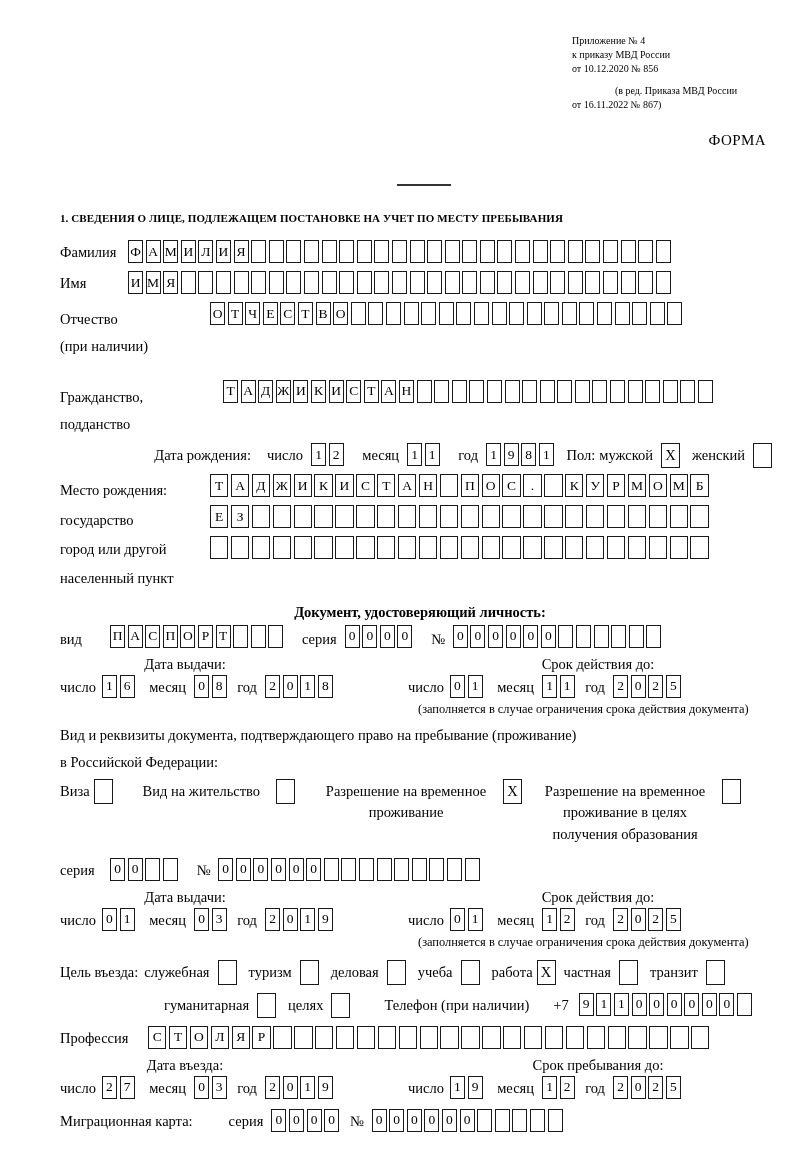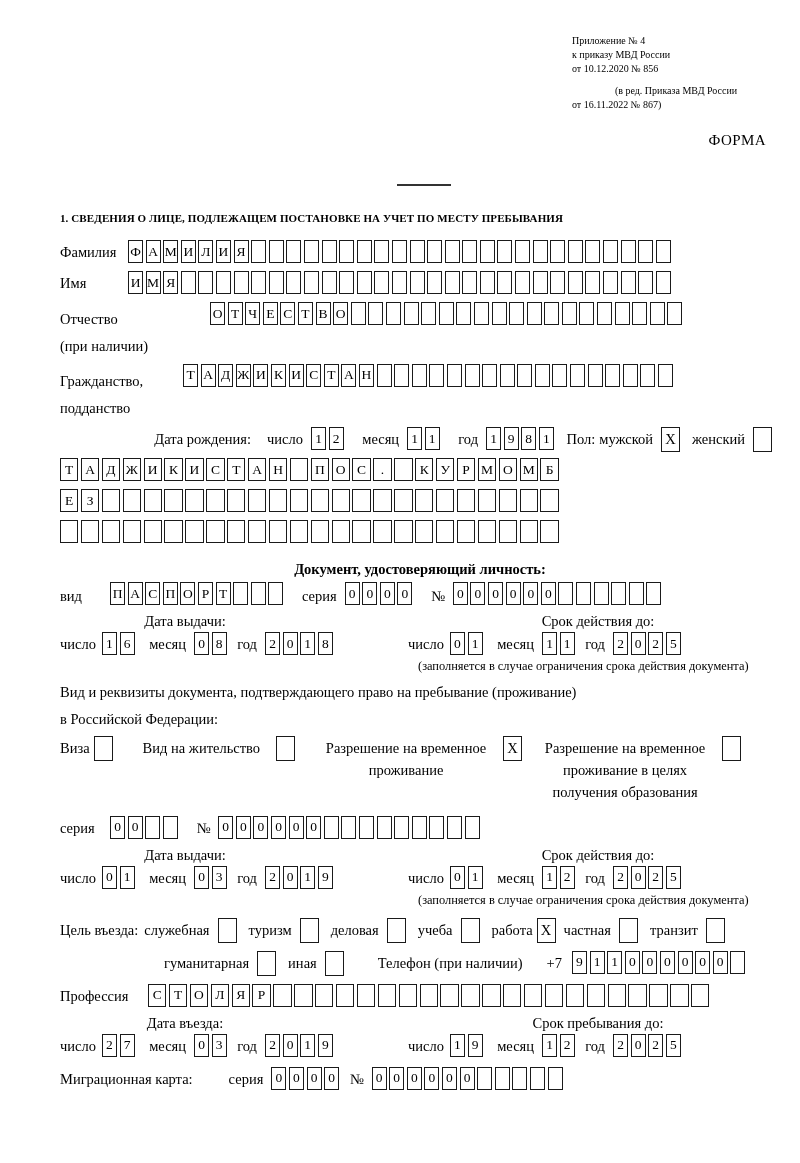--- a/index.html
+++ b/index.html
@@ -186,21 +186,21 @@
         <span class="bx"></span>
         <span class="bx"></span>
         <span class="bx"></span>
         <span class="bx"></span>
         <span class="bx"></span>
         <span class="bx"></span>
         <span class="bx"></span>
       </div>
   </div>
 
-  <div class="row" style="margin-top:4px;">
+  <div class="row" style="margin-top:20px;gap:40px;">
     <div class="lab w120 two">
       <div>Гражданство,</div>
       <div>подданство</div>
     </div>
     <div class="boxes">
         <span class="bx">Т</span>
         <span class="bx">А</span>
         <span class="bx">Д</span>
         <span class="bx">Ж</span>
         <span class="bx">И</span>
@@ -250,20 +250,26 @@
         <span class="bx">1</span>
       </div>
     <span class="il" style="margin-left:10px;margin-right:0;">Пол:</span>
     <span class="il2">мужской</span>
     <span class="cb">X</span>
     <span class="il2">женский</span>
     <span class="cb"></span>
   </div>
 
   <div class="row" style="margin-top:6px;">
+    <div class="lab w148 bp-lab" style="padding-top:2px;">
+      <div>Место рождения:</div>
+      <div>государство</div>
+      <div>город или другой</div>
+      <div>населенный пункт</div>
+    </div>
     <div class="stack">
       <div class="boxes wide">
           <span class="bx">Т</span>
           <span class="bx">А</span>
           <span class="bx">Д</span>
           <span class="bx">Ж</span>
           <span class="bx">И</span>
           <span class="bx">К</span>
           <span class="bx">И</span>
           <span class="bx">С</span>
@@ -530,21 +536,21 @@
     <span class="il2">работа</span>
     <span class="cb" style="margin:0 4px;">X</span>
     <span class="il2">частная</span>
     <span class="cb"></span>
     <span class="il2">транзит</span>
     <span class="cb"></span>
   </div>
   <div class="row purp2">
     <span class="il2">гуманитарная</span>
     <span class="cb"></span>
-    <span class="il2">иная</span>
+    <span class="il2">целях</span>
     <span class="cb"></span>
     <span class="phone-pre">Телефон (при наличии)</span>
     <span class="phone-pre" style="margin-left:14px;">+7</span>
     <div class="boxes">
         <span class="bx">9</span>
         <span class="bx">1</span>
         <span class="bx">1</span>
         <span class="bx">0</span>
         <span class="bx">0</span>
         <span class="bx">0</span>

